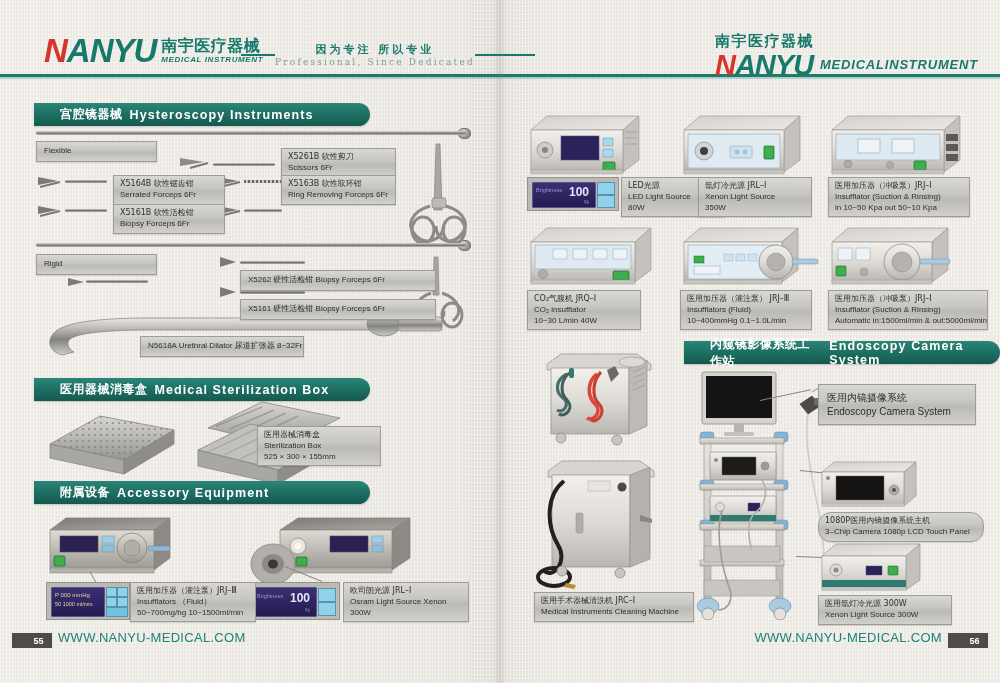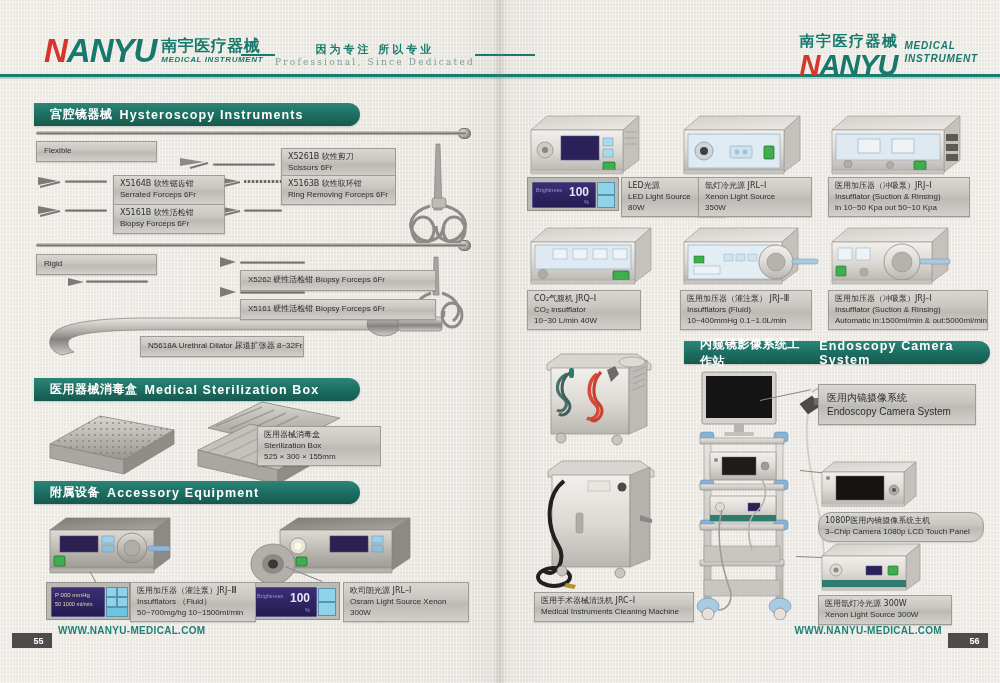--- a/index.html
+++ b/index.html
@@ -42,27 +42,27 @@
   .logo-cn .en{font-size:8px;font-weight:bold;font-style:italic;color:#17796b;letter-spacing:.6px;margin-top:2px;}
   .tag-wrap{position:absolute;left:241px;top:44px;display:flex;align-items:center;z-index:4;}
   .tag-line{width:34px;height:2px;background:#17796b;}
   .tag-line.long{width:60px;}
   .tag-text{display:flex;flex-direction:column;align-items:center;line-height:1.15;}
   .tag-cn{font-size:11px;font-weight:bold;color:#17796b;letter-spacing:3px;font-family:"DejaVu Sans",sans-serif;}
   .tag-en{font-size:9px;color:#7f9c98;letter-spacing:2.2px;font-family:"DejaVu Serif",serif;}
   .logo-right{position:absolute;right:22px;top:32px;display:flex;align-items:flex-end;gap:6px;z-index:4;}
   .logo-right .stackcn{font-size:15px;font-weight:bold;color:#17796b;letter-spacing:1.5px;
      font-family:"DejaVu Sans",sans-serif;margin-bottom:1px;display:block;}
-  .logo-right .mi{display:flex;flex-direction:column;font-size:10px;font-weight:bold;font-style:italic;
-     color:#17796b;line-height:1.25;letter-spacing:.8px;padding-bottom:13px;}
+  .logo-right .mi{display:flex;flex-direction:row;font-size:13px;font-weight:bold;font-style:italic;
+     color:#17796b;line-height:1.25;letter-spacing:.8px;padding-bottom:5px;}
   
   .banner{
     position:absolute;height:23px;border-radius:0 12px 12px 0;
     background:linear-gradient(180deg,#2b8578 0%, #1d7063 48%, #16594e 100%);
-    display:flex;align-items:center;padding-left:16px;color:#fff;z-index:3;
+    display:flex;align-items:center;padding-left:26px;color:#fff;z-index:3;
     box-shadow:0 1px 2px rgba(0,0,0,.18);
   }
   .banner .b-cn{font-size:12px;font-weight:bold;font-family:"DejaVu Sans",sans-serif;letter-spacing:.5px;}
   .banner .b-en{font-size:12.5px;font-weight:bold;letter-spacing:1.1px;margin-left:7px;}
   
   .lbl{
     position:absolute;z-index:4;
     background:linear-gradient(180deg,#d9d7d2 0%, #c8c6c1 42%, #bcbab5 55%, #d2d0cb 100%);
     border:1px solid #9e9c97;
     padding:3px 6px;line-height:1.35;color:#2e2e2e;
@@ -79,22 +79,22 @@
   .dot-sep{position:absolute;z-index:2;height:3px;
     background:repeating-linear-gradient(90deg,#6b6965 0 2px, #c9c7c2 2px 4px);}
   .screen{position:absolute;border-radius:1px;}
   .knob{position:absolute;border-radius:50%;
     background:radial-gradient(circle at 35% 32%, #e7e5e0, #9a9893 60%, #6e6c68 100%);
     border:1px solid #76746f;}
   
   .foot-tab{position:absolute;bottom:35px;height:15px;background:#4d4c4a;z-index:4;
     display:flex;align-items:center;justify-content:center;}
   .foot-tab span{color:#fff;font-size:9px;font-weight:bold;margin-left:13px;}
-  .foot-url{position:absolute;bottom:45px;height:15px;display:flex;align-items:center;z-index:4;
-    color:#1d8276;font-size:10px;font-weight:bold;letter-spacing:.3px;}
+  .foot-url{position:absolute;bottom:38px;height:15px;display:flex;align-items:center;z-index:4;
+    color:#1d8276;font-size:13px;font-weight:normal;letter-spacing:.3px;}
   
   .trayimg{position:absolute;z-index:2;}
   .leader{position:absolute;z-index:3;background:#8a8884;transform-origin:left center;height:1px;}
 </style>
 </head>
 <body>
 
 <div class="page">
 
   <div class="hdr-rule"></div>

